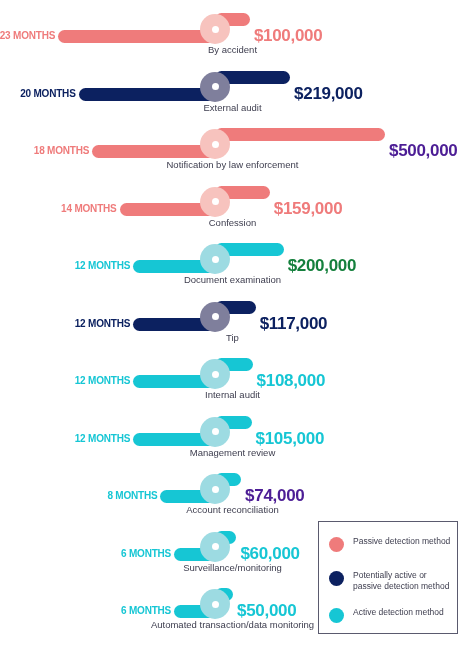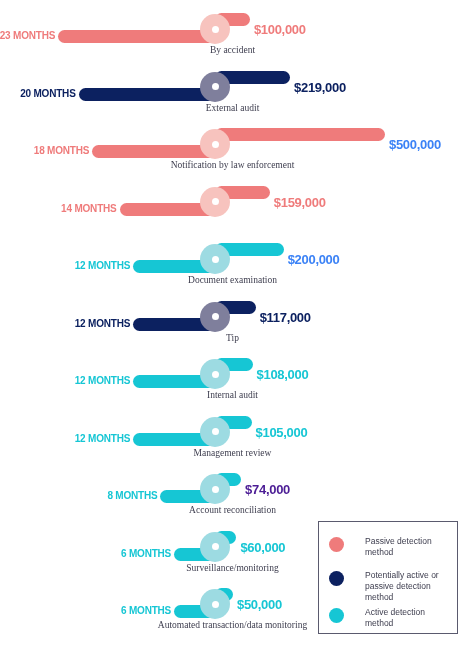--- a/index.html
+++ b/index.html
@@ -70,39 +70,38 @@
     top: 27px;
     text-align: right;
     font-size: 10px;
     font-weight: bold;
     letter-spacing: -0.2px;
     line-height: 14px;
     white-space: nowrap;
   }
   .money-label {
     position: absolute;
-    top: 19px;
-    font-size: 13px;
+    top: 25px;
+    font-size: 17px;
     font-weight: bold;
     letter-spacing: -0.3px;
     line-height: 18px;
     white-space: nowrap;
   }
   .cat-label {
     position: absolute;
     top: 41px;
     width: 465px;
     left: 0;
     text-align: center;
     font-size: 9.5px;
     color: #3d3d4e;
     font-weight: normal;
     line-height: 14px;
     white-space: nowrap;
-    font-family: Liberation Serif, serif;
   }
   .cat-label span { display: inline-block; }
 
   
   #legend {
     position: absolute;
     left: 318px;
     top: 521px;
     width: 140px;
     height: 113px;
@@ -118,21 +117,21 @@
     align-items: flex-start;
   }
   .legend-dot {
     flex: 0 0 auto;
     width: 15px;
     height: 15px;
     border-radius: 50%;
     margin-top: 1px;
   }
   .legend-text {
-    margin-left: 21px;
+    margin-left: 9px;
     font-size: 8.5px;
     color: #3d3d4e;
     line-height: 11px;
     font-weight: normal;
   }
 </style>
 </head>
 <body>
 
 <div id="chart">
@@ -150,36 +149,37 @@
       <div class="hub" style="left: 200px; background: rgb(127, 127, 156);"></div>
       <div class="months-label" style="right: 389.4px; color: rgb(12, 33, 96);">20 MONTHS</div>
       <div class="money-label" style="left: 294.084px; color: rgb(12, 33, 96);">$219,000</div>
       <div class="cat-label"><span>External audit</span></div>
     </div>
     <div class="row" style="top: 117px;">
       <div class="bar bar-months" style="left: 92.24px; width: 122.76px; background: rgb(239, 123, 123);"></div>
       <div class="bar bar-money" style="left: 215px; width: 170px; background: rgb(239, 123, 123);"></div>
       <div class="hub" style="left: 200px; background: rgb(247, 195, 190);"></div>
       <div class="months-label" style="right: 375.76px; color: rgb(239, 123, 123);">18 MONTHS</div>
-      <div class="money-label" style="left: 389px; color: #3b82f6;">$500,000</div>
+      <div class="money-label" style="left: 389px; color: #4c1d95;">$500,000</div>
       <div class="cat-label"><span>Notification by law enforcement</span></div>
     </div>
     <div class="row" style="top: 174.5px;">
       <div class="bar bar-months" style="left: 119.52px; width: 95.48px; background: rgb(239, 123, 123);"></div>
       <div class="bar bar-money" style="left: 215px; width: 54.8178px; background: rgb(239, 123, 123);"></div>
       <div class="hub" style="left: 200px; background: rgb(247, 195, 190);"></div>
       <div class="months-label" style="right: 348.48px; color: rgb(239, 123, 123);">14 MONTHS</div>
       <div class="money-label" style="left: 273.818px; color: rgb(239, 123, 123);">$159,000</div>
+      <div class="cat-label"><span>Confession</span></div>
     </div>
     <div class="row" style="top: 232px;">
       <div class="bar bar-months" style="left: 133.16px; width: 81.84px; background: rgb(22, 198, 212);"></div>
       <div class="bar bar-money" style="left: 215px; width: 68.6667px; background: rgb(22, 198, 212);"></div>
       <div class="hub" style="left: 200px; background: rgb(157, 219, 226);"></div>
       <div class="months-label" style="right: 334.84px; color: rgb(22, 198, 212);">12 MONTHS</div>
-      <div class="money-label" style="left: 287.667px; color: #3b82f6;">$200,000</div>
+      <div class="money-label" style="left: 287.667px; color: #15803d;">$200,000</div>
       <div class="cat-label"><span>Document examination</span></div>
     </div>
     <div class="row" style="top: 289.5px;">
       <div class="bar bar-months" style="left: 133.16px; width: 81.84px; background: rgb(12, 33, 96);"></div>
       <div class="bar bar-money" style="left: 215px; width: 40.6311px; background: rgb(12, 33, 96);"></div>
       <div class="hub" style="left: 200px; background: rgb(127, 127, 156);"></div>
       <div class="months-label" style="right: 334.84px; color: rgb(12, 33, 96);">12 MONTHS</div>
       <div class="money-label" style="left: 259.631px; color: rgb(12, 33, 96);">$117,000</div>
       <div class="cat-label"><span>Tip</span></div>
     </div>

